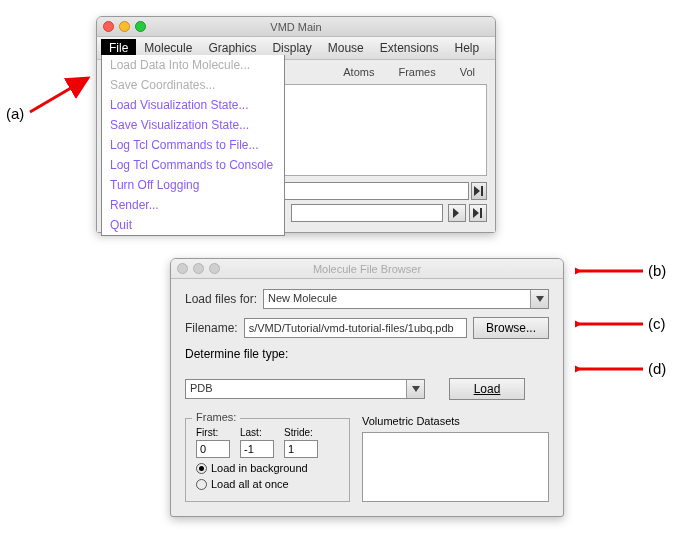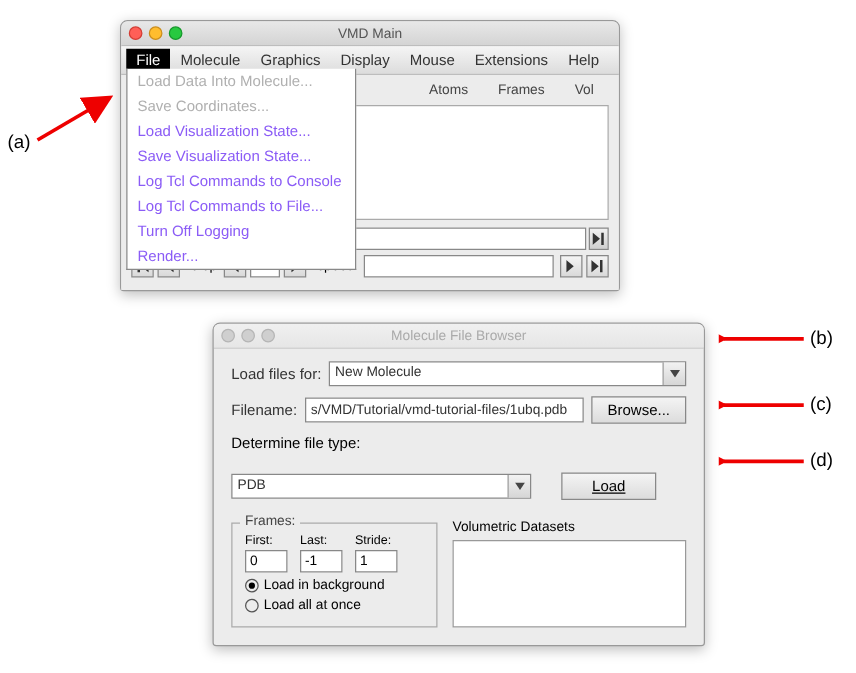--- a/index.html
+++ b/index.html
@@ -235,24 +235,25 @@
     <span>Mouse</span>
     <span>Extensions</span>
     <span>Help</span>
   </div>
 
   <div class="dropdown-menu">
     <div class="disabled">Load Data Into Molecule...</div>
     <div class="disabled">Save Coordinates...</div>
     <div>Load Visualization State...</div>
     <div>Save Visualization State...</div>
+    <div>Log Tcl Commands to File...</div>
     <div>Log Tcl Commands to Console</div>
-    <div>Log Tcl Commands to File...</div>
     <div>Turn Off Logging</div>
     <div>Render...</div>
+    <div>Quit</div>
   </div>
 
   <div class="main-body">
     <div style="height:18px;"></div>
     <div style="position:relative;">
       <div class="columns">
         <span>Atoms</span>
         <span>Frames</span>
         <span>Vol</span>
       </div>

